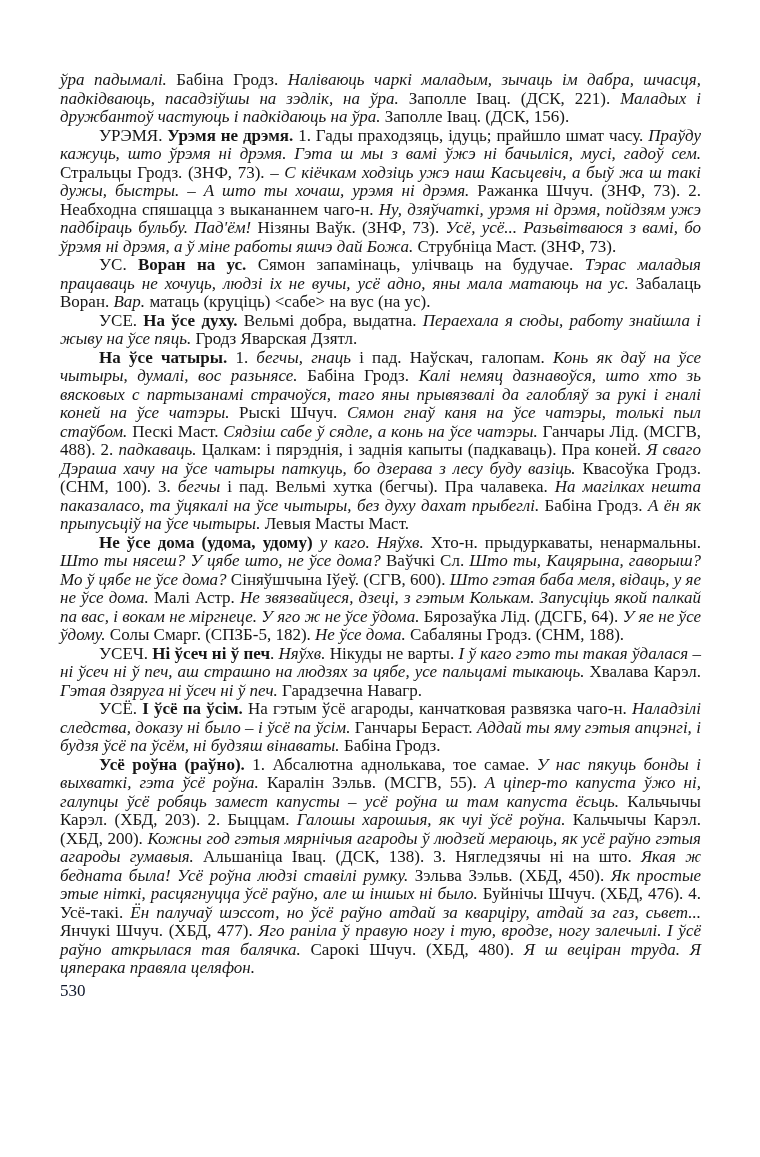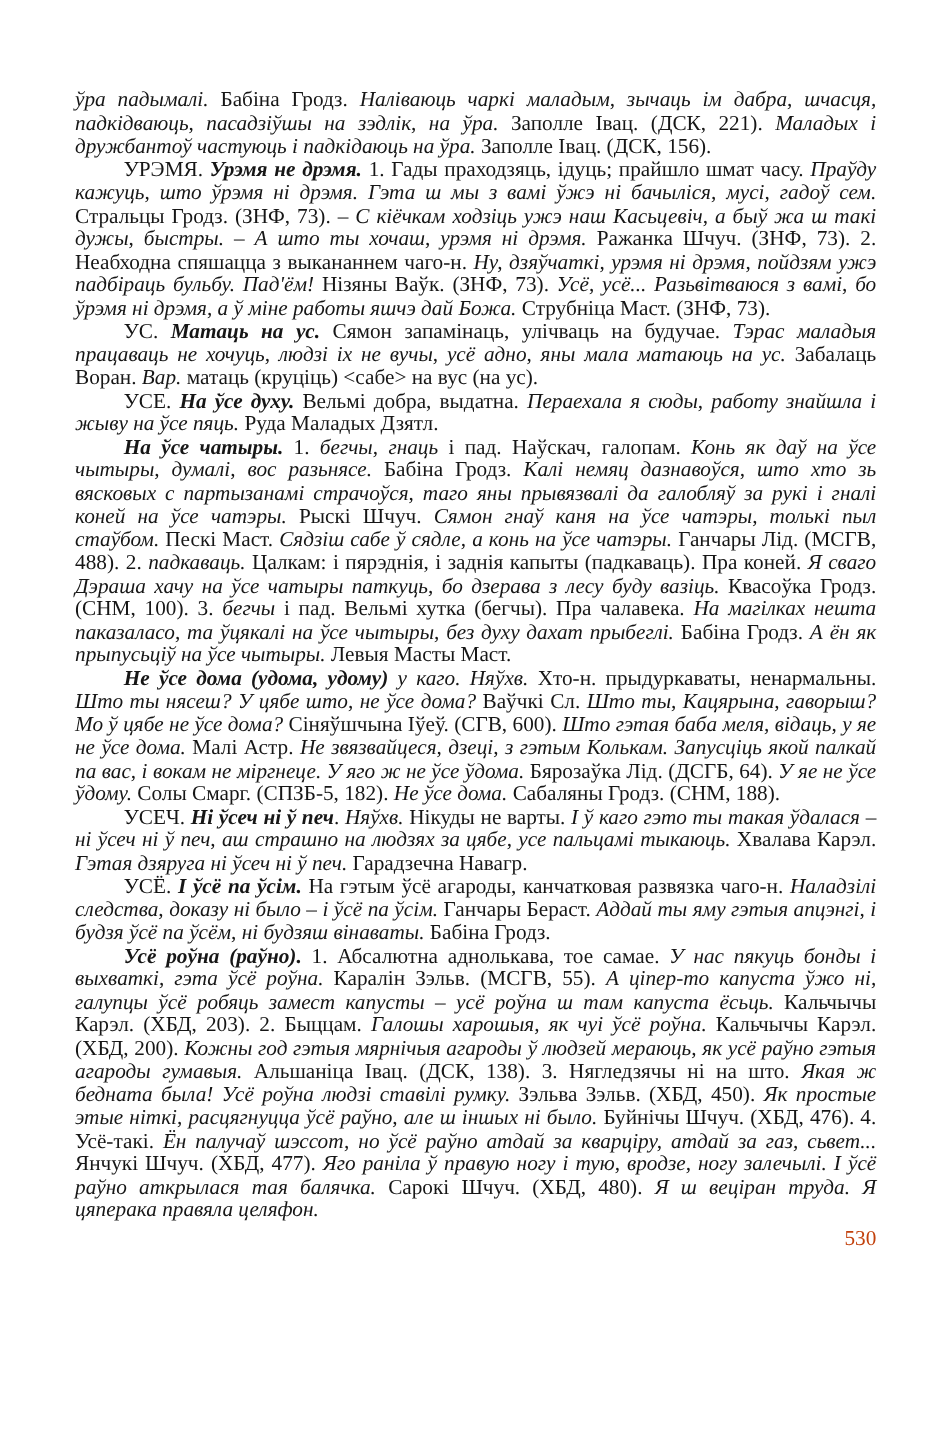--- a/index.html
+++ b/index.html
@@ -20,41 +20,41 @@
     font-family: "Liberation Serif", serif;
     font-size: 17px;
     line-height: 18.5px;
     text-align: justify;
     margin: 0;
     color: #161616;
   }
   .text-body p.indent {
     text-indent: 39px;
   }
-  .b  { font-weight: bold; font-style: italic; }
+  .b  { font-weight: bold; }
   .i  { font-style: italic; }
   .bi { font-weight: normal; font-style: italic; }
   .page-number {
     font-family: "Liberation Serif", serif;
     font-size: 17px;
     line-height: 20px;
-    text-align: right;
+    text-align: left;
     margin-top: 3px;
-    color: #c2410c;
+    color: #0f172a;
   }
 </style>
 </head>
 <body>
 
 <div class="sheet">
   <div class="text-body">
       <p class="para"><span class="i">ўра падымалі. </span><span>Бабіна Гродз. </span><span class="i">Наліваюць чаркі маладым, зычаць ім дабра, шчасця, падкідваюць, пасадзіўшы на зэдлік, на ўра. </span><span>Заполле Івац. (ДСК, 221). </span><span class="i">Маладых і дружбантоў частуюць і падкідаюць на ўра. </span><span>Заполле Івац. (ДСК, 156).</span></p>
       <p class="para indent"><span>УРЭМЯ. </span><span class="b">Урэмя не дрэмя. </span><span>1. Гады праходзяць, ідуць; прайшло шмат часу. </span><span class="i">Праўду кажуць, што ўрэмя ні дрэмя. Гэта ш мы з вамі ўжэ ні бачыліся, мусі, гадоў сем. </span><span>Стральцы Гродз. (ЗНФ, 73). </span><span class="i">– С кіёчкам ходзіць ужэ наш Касьцевіч, а быў жа ш такі дужы, быстры. – А што ты хочаш, урэмя ні дрэмя. </span><span>Ражанка Шчуч. (ЗНФ, 73). 2. Неабходна спяшацца з выкананнем чаго-н. </span><span class="i">Ну, дзяўчаткі, урэмя ні дрэмя, пойдзям ужэ падбіраць бульбу. Пад'ём! </span><span>Нізяны Ваўк. (ЗНФ, 73). </span><span class="i">Усё, усё... Разьвітваюся з вамі, бо ўрэмя ні дрэмя, а ў міне работы яшчэ дай Божа. </span><span>Струбніца Маст. (ЗНФ, 73).</span></p>
-      <p class="para indent"><span>УС. </span><span class="b">Матаць на ус. </span><span>Сямон запамінаць, улічваць на будучае. </span><span class="i">Тэрас маладыя працаваць не хочуць, людзі іх не вучы, усё адно, яны мала матаюць на ус. </span><span>Забалаць Воран. </span><span class="bi">Вар. </span><span>матаць (круціць) &lt;сабе&gt; на вус (на ус).</span></p>
-      <p class="para indent"><span>УСЕ. </span><span class="b">На ўсе духу. </span><span>Вельмі добра, выдатна. </span><span class="i">Пераехала я сюды, работу знайшла і жыву на ўсе пяць. </span><span>Руда Маладых Дзятл.</span></p>
+      <p class="para indent"><span>УС. </span><span class="b">Воран на ус. </span><span>Сямон запамінаць, улічваць на будучае. </span><span class="i">Тэрас маладыя працаваць не хочуць, людзі іх не вучы, усё адно, яны мала матаюць на ус. </span><span>Забалаць Воран. </span><span class="bi">Вар. </span><span>матаць (круціць) &lt;сабе&gt; на вус (на ус).</span></p>
+      <p class="para indent"><span>УСЕ. </span><span class="b">На ўсе духу. </span><span>Вельмі добра, выдатна. </span><span class="i">Пераехала я сюды, работу знайшла і жыву на ўсе пяць. </span><span>Гродз Яварская Дзятл.</span></p>
       <p class="para indent"><span class="b">На ўсе чатыры. </span><span>1. </span><span class="i">бегчы, гнаць </span><span>і пад. Наўскач, галопам. </span><span class="i">Конь як даў на ўсе чытыры, думалі, вос разьнясе. </span><span>Бабіна Гродз. </span><span class="i">Калі немяц дазнавоўся, што хто зь вясковых с партызанамі страчоўся, таго яны прывязвалі да галобляў за рукі і гналі коней на ўсе чатэры. </span><span>Рыскі Шчуч. </span><span class="i">Сямон гнаў каня на ўсе чатэры, толькі пыл стаўбом. </span><span>Пескі Маст. </span><span class="i">Сядзіш сабе ў сядле, а конь на ўсе чатэры. </span><span>Ганчары Лід. (МСГВ, 488). 2. </span><span class="i">падкаваць. </span><span>Цалкам: і пярэднія, і заднія капыты (падкаваць). Пра коней. </span><span class="i">Я сваго Дэраша хачу на ўсе чатыры паткуць, бо дзерава з лесу буду вазіць. </span><span>Квасоўка Гродз. (СНМ, 100). 3. </span><span class="i">бегчы </span><span>і пад. Вельмі хутка (бегчы). Пра чалавека. </span><span class="i">На магілках нешта паказаласо, та ўцякалі на ўсе чытыры, без духу дахат прыбеглі. </span><span>Бабіна Гродз. </span><span class="i">А ён як прыпусьціў на ўсе чытыры. </span><span>Левыя Масты Маст.</span></p>
       <p class="para indent"><span class="b">Не ўсе дома (удома, удому) </span><span class="i">у каго. Няўхв. </span><span>Хто-н. прыдуркаваты, ненармальны. </span><span class="i">Што ты нясеш? У цябе што, не ўсе дома? </span><span>Ваўчкі Сл. </span><span class="i">Што ты, Кацярына, гаворыш? Мо ў цябе не ўсе дома? </span><span>Сіняўшчына Іўеў. (СГВ, 600). </span><span class="i">Што гэтая баба меля, відаць, у яе не ўсе дома. </span><span>Малі Астр. </span><span class="i">Не звязвайцеся, дзеці, з гэтым Колькам. Запусціць якой палкай па вас, і вокам не міргнеце. У яго ж не ўсе ўдома. </span><span>Бярозаўка Лід. (ДСГБ, 64). </span><span class="i">У яе не ўсе ўдому. </span><span>Солы Смарг. (СПЗБ-5, 182). </span><span class="i">Не ўсе дома. </span><span>Сабаляны Гродз. (СНМ, 188).</span></p>
       <p class="para indent"><span>УСЕЧ. </span><span class="b">Ні ўсеч ні ў печ</span><span>. </span><span class="i">Няўхв. </span><span>Нікуды не варты. </span><span class="i">І ў каго гэто ты такая ўдалася – ні ўсеч ні ў печ, аш страшно на людзях за цябе, усе пальцамі тыкаюць. </span><span>Хвалава Карэл. </span><span class="i">Гэтая дзяруга ні ўсеч ні ў печ. </span><span>Гарадзечна Навагр.</span></p>
       <p class="para indent"><span>УСЁ. </span><span class="b">І ўсё па ўсім. </span><span>На гэтым ўсё агароды, канчатковая развязка чаго-н. </span><span class="i">Наладзілі следства, доказу ні было – і ўсё па ўсім. </span><span>Ганчары Бераст. </span><span class="i">Аддай ты яму гэтыя апцэнгі, і будзя ўсё па ўсём, ні будзяш вінаваты. </span><span>Бабіна Гродз.</span></p>
       <p class="para indent"><span class="b">Усё роўна (раўно). </span><span>1. Абсалютна аднолькава, тое самае. </span><span class="i">У нас пякуць бонды і выхваткі, гэта ўсё роўна. </span><span>Каралін Зэльв. (МСГВ, 55). </span><span class="i">А ціпер-то капуста ўжо ні, галупцы ўсё робяць замест капусты – усё роўна ш там капуста ёсьць. </span><span>Кальчычы Карэл. (ХБД, 203). 2. Быццам. </span><span class="i">Галошы харошыя, як чуі ўсё роўна. </span><span>Кальчычы Карэл. (ХБД, 200). </span><span class="i">Кожны год гэтыя мярнічыя агароды ў людзей мераюць, як усё раўно гэтыя агароды гумавыя. </span><span>Альшаніца Івац. (ДСК, 138). 3. Нягледзячы ні на што. </span><span class="i">Якая ж бедната была! Усё роўна людзі ставілі румку. </span><span>Зэльва Зэльв. (ХБД, 450). </span><span class="i">Як простые этые ніткі, расцягнуцца ўсё раўно, але ш іншых ні было. </span><span>Буйнічы Шчуч. (ХБД, 476). 4. Усё-такі. </span><span class="i">Ён палучаў шэссот, но ўсё раўно атдай за кварціру, атдай за газ, сьвет... </span><span>Янчукі Шчуч. (ХБД, 477). </span><span class="i">Яго раніла ў правую ногу і тую, вродзе, ногу залечылі. І ўсё раўно аткрылася тая балячка. </span><span>Сарокі Шчуч. (ХБД, 480). </span><span class="i">Я ш веціран труда. Я цяперака правяла целяфон.</span></p>
     </div>
   <div class="page-number">530</div>
 </div>
 
 </body></html>

